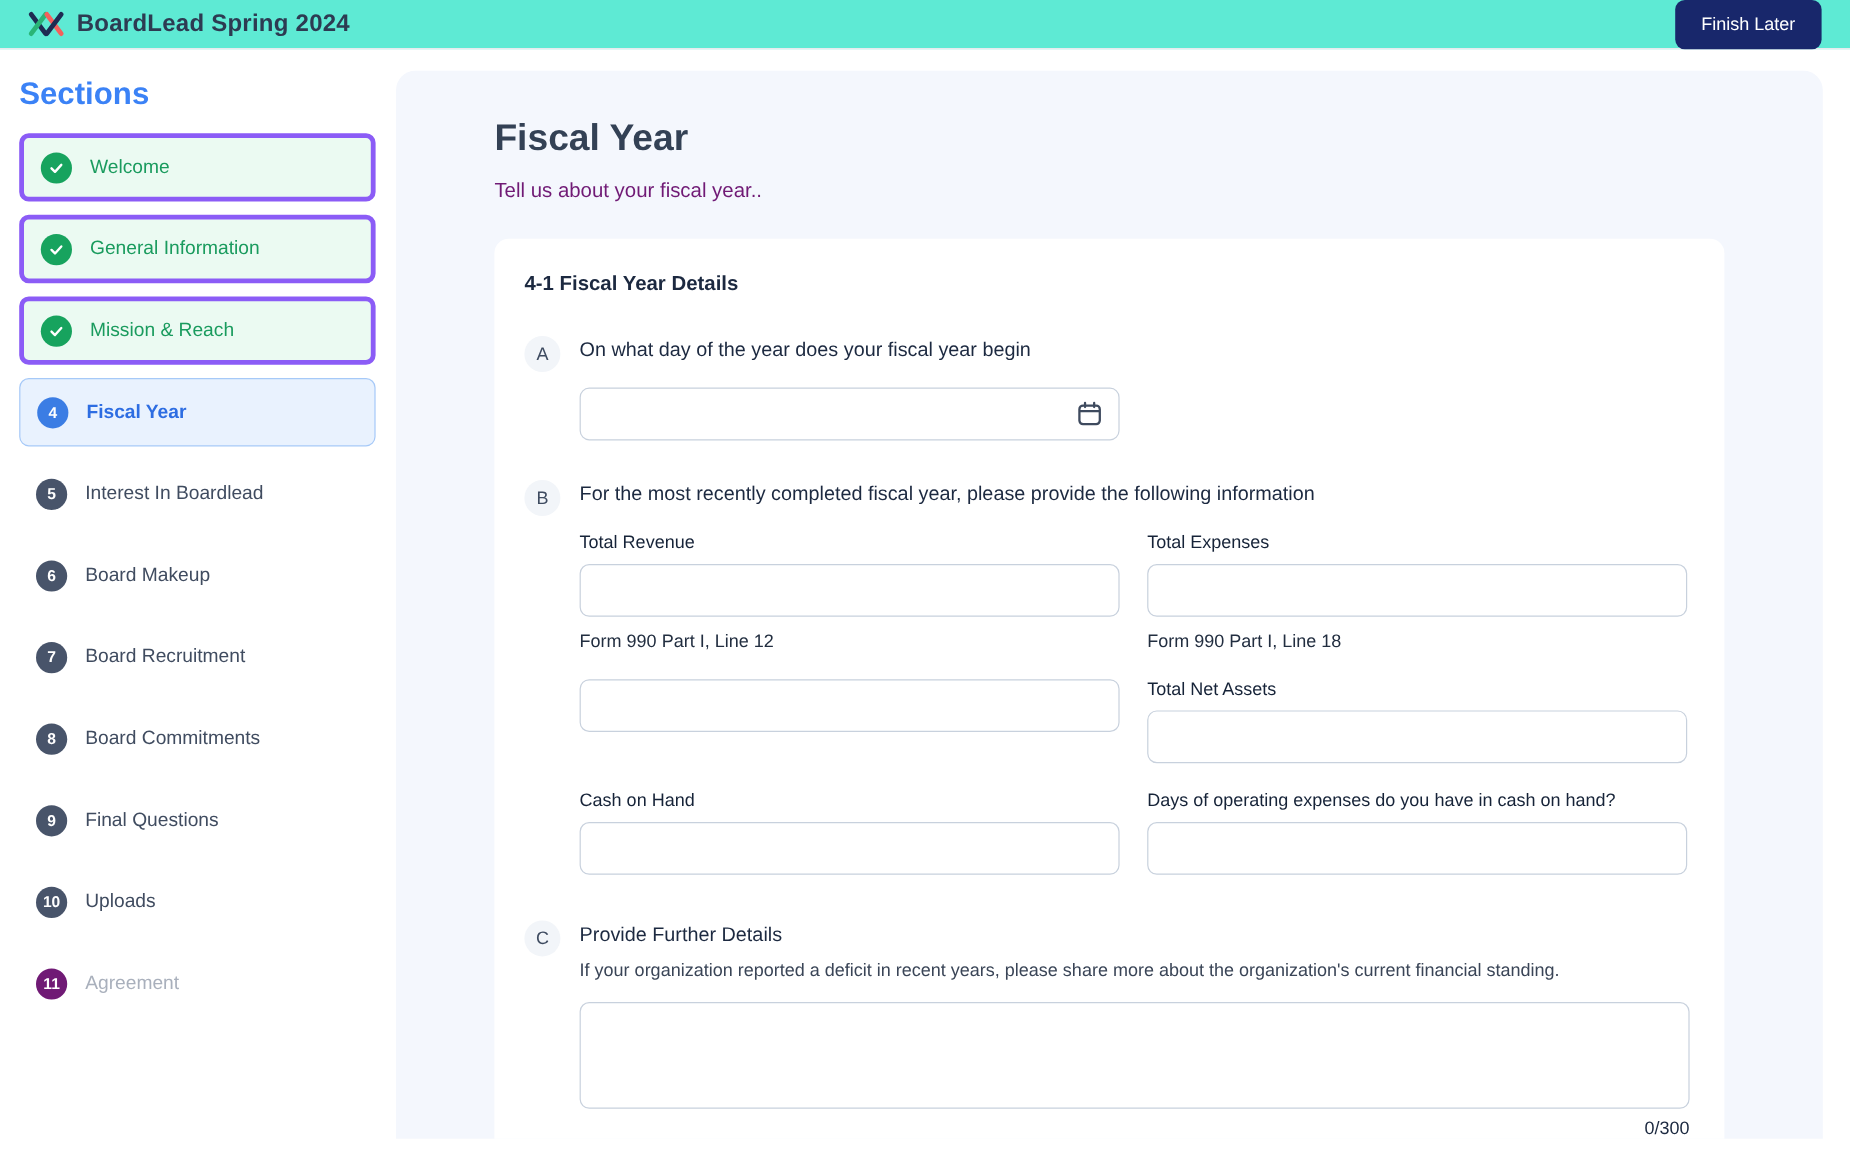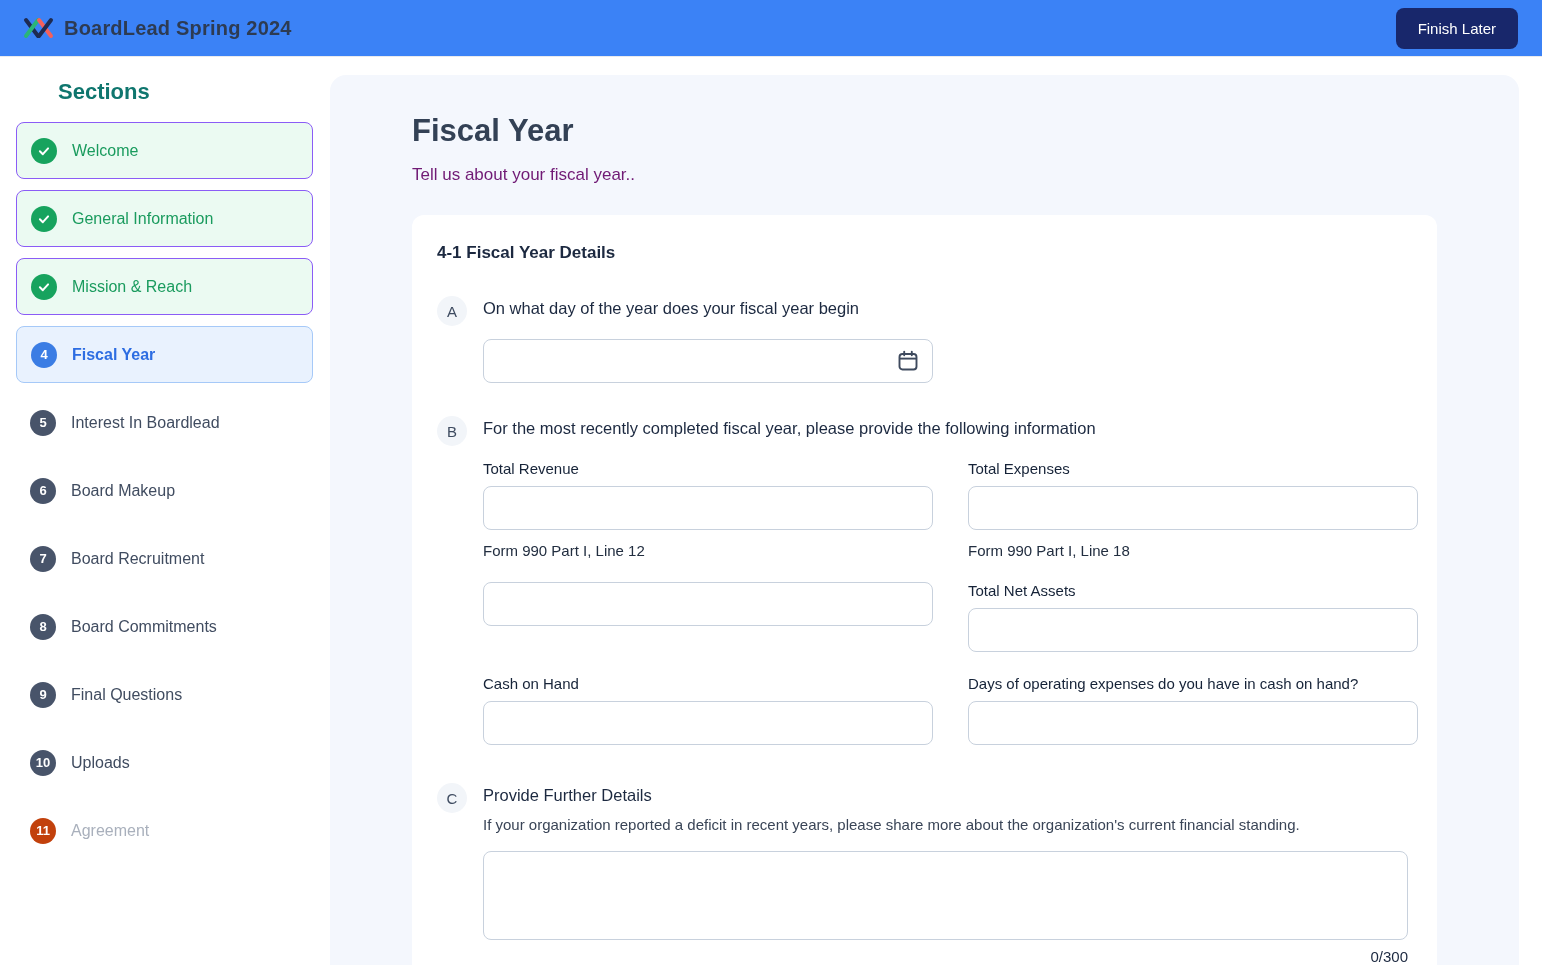--- a/index.html
+++ b/index.html
@@ -5,26 +5,26 @@
   * { box-sizing: border-box; margin: 0; padding: 0; }
   html, body { width: 1542px; height: 965px; overflow: hidden; }
   body {
     font-family: "Liberation Sans", sans-serif;
     background: #ffffff;
     color: #1c2940;
   }
 
   
   .header {
-    height: 57px;
+    height: 41px;
     display: flex;
     align-items: center;
     padding: 0 24px 0 22px;
     border-bottom: 1px solid #e8eaee;
-    background: #3b82f6;
+    background: #5eead4;
   }
   .logo { width: 34px; height: 30px; display: flex; align-items: center; }
   .header-title {
     font-size: 20px;
     font-weight: 700;
     color: #2d3b52;
     margin-left: 8px;
     letter-spacing: 0.2px;
   }
   .finish-btn {
@@ -38,40 +38,39 @@
     font-family: "Liberation Sans", sans-serif;
     cursor: pointer;
   }
 
   
   .layout { display: flex; align-items: flex-start; height: 908px; }
 
   
   .sidebar { width: 330px; flex-shrink: 0; padding: 22px 17px 0 16px; }
   .sections-heading {
-    font-size: 22px;
-    font-weight: 700;
-    color: #0f766e;
+    font-size: 26px;
+    font-weight: 700;
+    color: #3b82f6;
     margin-bottom: 17px;
-    margin-left: 42px;
   }
   .nav-item {
     height: 57px;
     display: flex;
     align-items: center;
     gap: 15px;
     padding: 0 14px;
     border-radius: 8px;
     margin-bottom: 11px;
     font-size: 16px;
     cursor: pointer;
   }
   .nav-item.completed {
     background: #ebfaf2;
-    border: 1px solid #8b5cf6;
+    border: 4px solid #8b5cf6;
     color: #1a9b5e;
     font-weight: 500;
   }
   .nav-item.active {
     background: #e9f2fe;
     border: 1px solid #a6c9f8;
     color: #2d6de2;
     font-weight: 700;
   }
   .nav-item.pending { color: #404c60; margin-bottom: 11px; }
@@ -81,21 +80,21 @@
     border-radius: 50%;
     display: flex; align-items: center; justify-content: center;
     flex-shrink: 0;
     font-size: 13px;
     font-weight: 700;
     color: #ffffff;
   }
   .circle.check { background: #17a35e; }
   .circle.num { background: #48546a; }
   .circle.num.blue { background: #3b7de4; }
-  .circle.num.gray { background: #c2410c; }
+  .circle.num.gray { background: #701a75; }
 
   
   .main {
     flex: 1;
     margin-top: 18px;
     margin-right: 23px;
     height: 890px;
     background: #f4f7fd;
     border-radius: 16px 16px 0 0;
     padding: 38px 0 0 82px;
@@ -155,21 +154,21 @@
     position: absolute;
     right: 13px; top: 10px;
     width: 24px; height: 24px;
     pointer-events: auto;
     cursor: pointer;
   }
 
   .fields-grid {
     display: grid;
     grid-template-columns: 450px 450px;
-    column-gap: 35px;
+    column-gap: 23px;
     margin-top: 22px;
   }
   .field { margin-bottom: 23px; }
   .field-label {
     font-size: 15px;
     font-weight: 500;
     color: #162338;
     margin-bottom: 9px;
   }
   .field-helper { font-size: 15px; color: #222e40; margin-top: 12px; }

